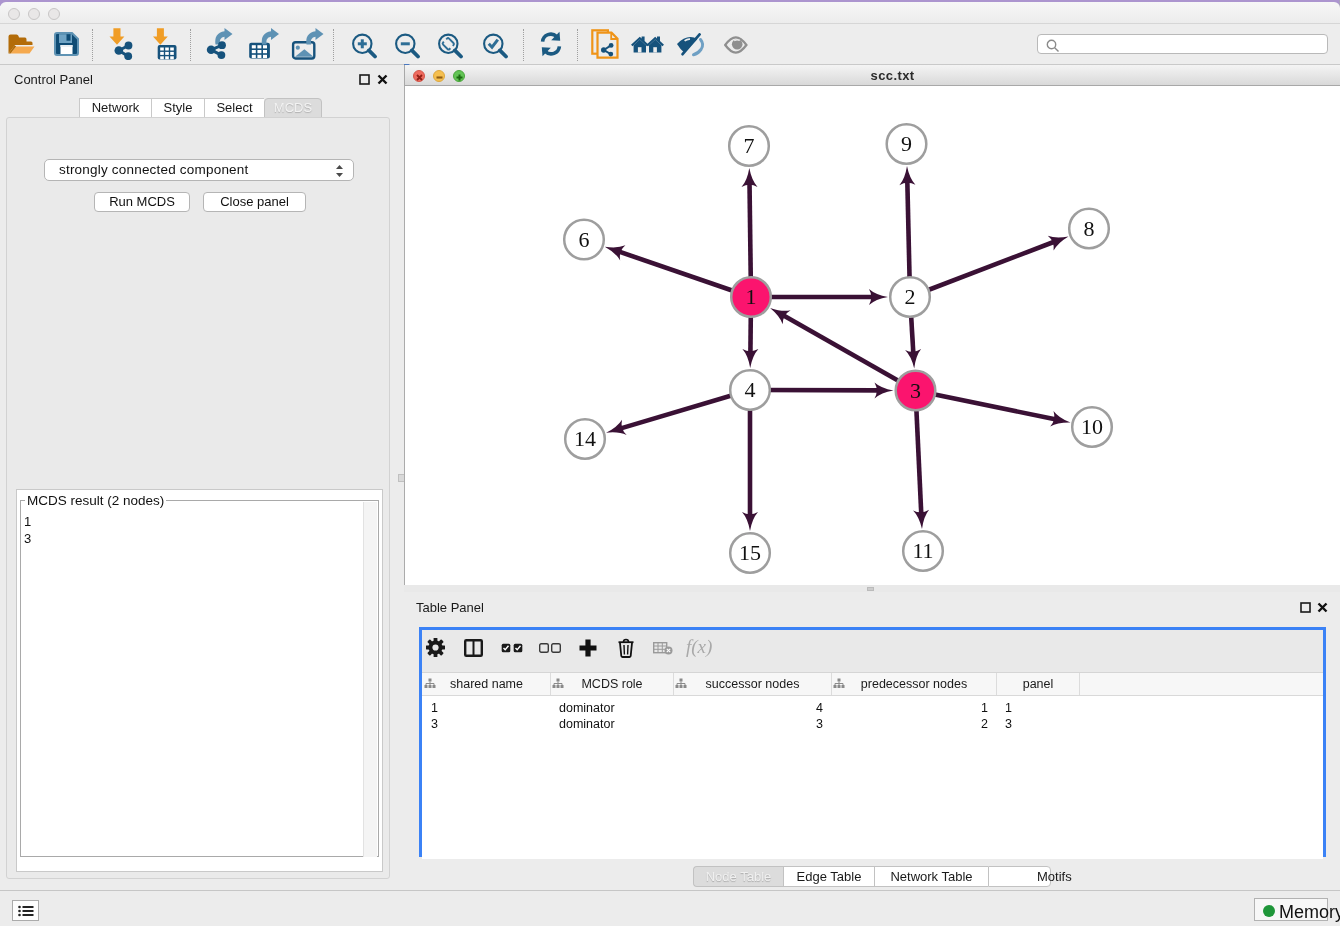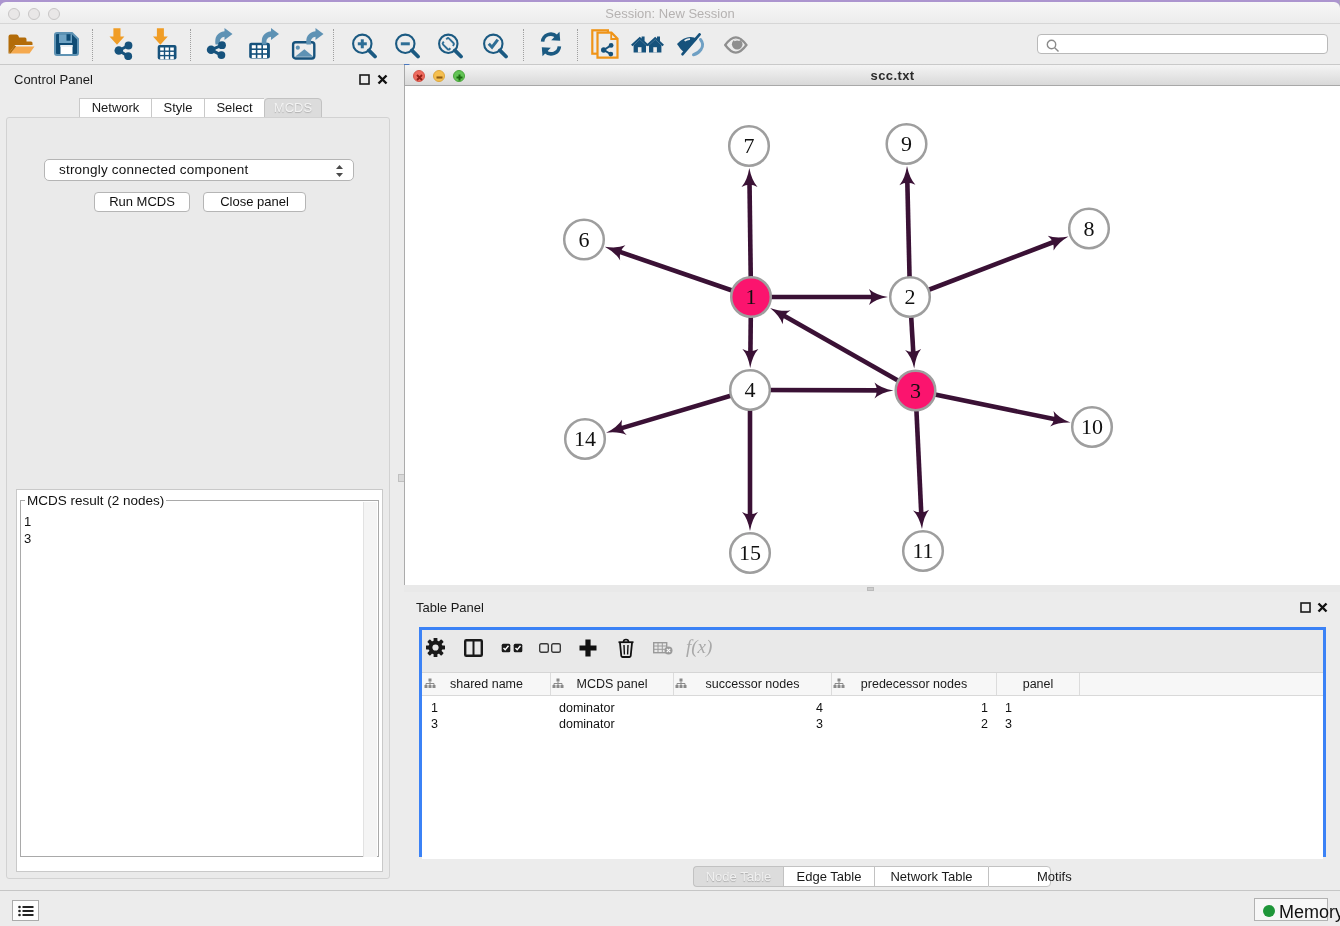--- a/index.html
+++ b/index.html
@@ -80,21 +80,20 @@
 #botedge { position:absolute; left:0; top:925px; width:1340px; height:1px; background:#9a9a9a; }
 </style></head>
 <body>
 <div id="deskstrip"></div>
 <div id="rightedge"></div>
 <div id="botedge"></div>
 <div id="titlebar">
   <div class="tlight" style="left:8px"></div>
   <div class="tlight" style="left:28px"></div>
   <div class="tlight" style="left:48px"></div>
-  <div id="wintitle">Session: New Session</div>
 </div>
 <div id="toolbar">
     <div class="tsep" style="left:92px"></div>
     <div class="tsep" style="left:190px"></div>
     <div class="tsep" style="left:333px"></div>
     <div class="tsep" style="left:523px"></div>
     <div class="tsep" style="left:577px"></div>
   </div>
 <svg style="position:absolute;left:7px;top:32px" width="30" height="22" viewBox="0 0 30 22">
     <path d="M1.5,21.5 L1.5,4.5 Q1.5,2.5 3.5,2.5 L9.5,2.5 Q11,2.5 11.5,4 L12,5.5 L18,5.5 Q19.5,5.5 19.5,7.5 L19.5,9.5 L24,9.5 Q25.5,9.5 25.5,11 L25.5,13 L8,13 Z" fill="#b36c09"></path>
@@ -361,21 +360,21 @@
         <div class="thcell" style="left:1px;width:128px">shared name</div>
         <svg style="position:absolute;left:2px;top:5px" width="12" height="11" viewBox="0 0 12 11">
           <g fill="#8a8a8a">
             <rect x="4.5" y="0.5" width="3" height="3"></rect>
             <rect x="0.5" y="7" width="3" height="3"></rect>
             <rect x="4.5" y="7" width="3" height="3"></rect>
             <rect x="8.5" y="7" width="3" height="3"></rect>
             <path d="M6,3.5 L6,5.5 M2,7 L2,5.5 L10,5.5 L10,7 M6,5.5 L6,7" stroke="#8a8a8a" stroke-width="1" fill="none"></path>
           </g>
         </svg>
-        <div class="thcell" style="left:129px;width:123px">MCDS panel</div>
+        <div class="thcell" style="left:129px;width:123px">MCDS role</div>
         <svg style="position:absolute;left:130px;top:5px" width="12" height="11" viewBox="0 0 12 11">
           <g fill="#8a8a8a">
             <rect x="4.5" y="0.5" width="3" height="3"></rect>
             <rect x="0.5" y="7" width="3" height="3"></rect>
             <rect x="4.5" y="7" width="3" height="3"></rect>
             <rect x="8.5" y="7" width="3" height="3"></rect>
             <path d="M6,3.5 L6,5.5 M2,7 L2,5.5 L10,5.5 L10,7 M6,5.5 L6,7" stroke="#8a8a8a" stroke-width="1" fill="none"></path>
           </g>
         </svg>
         <div class="thcell" style="left:252px;width:158px">successor nodes</div>

